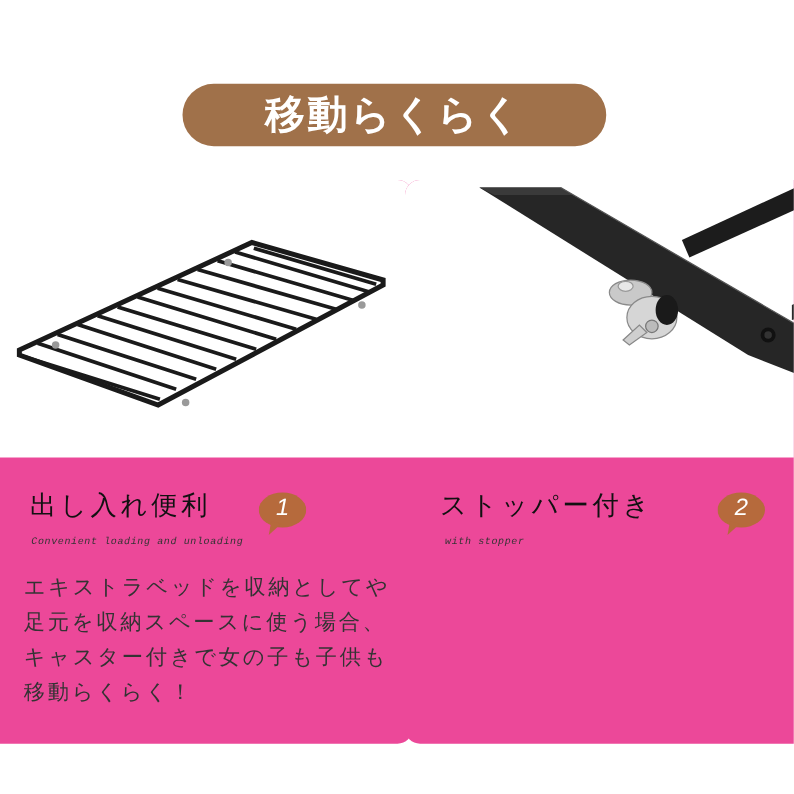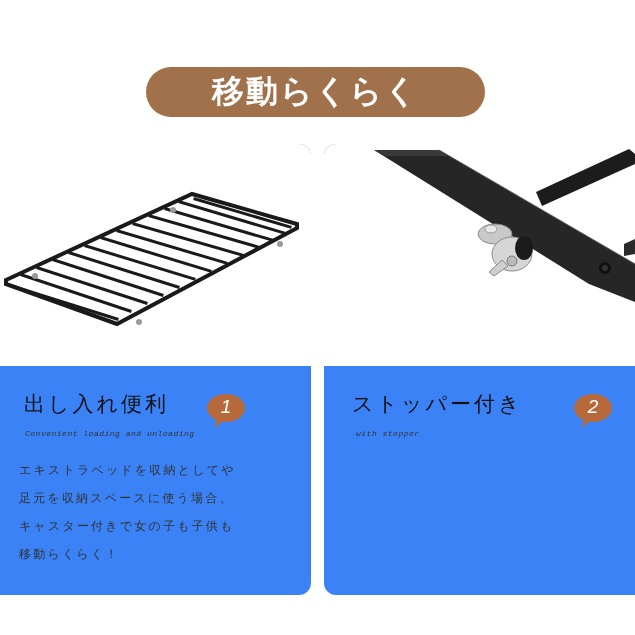--- a/index.html
+++ b/index.html
@@ -6,22 +6,23 @@
   body {
     width: 635px; height: 635px; background: #ffffff; position: relative; overflow: hidden;
     font-family: "DejaVu Sans", "Liberation Sans", sans-serif;
   }
   .title-pill {
     position: absolute; left: 146px; top: 67px; width: 339px; height: 50px;
     border-radius: 25px; display: flex; align-items: center; justify-content: center;
     color: #ffffff; font-weight: bold; font-size: 32px; letter-spacing: 2px;
   }
   .card {
-    position: absolute; top: 144px; height: 451px; background: #3b82f6;
+    position: absolute; top: 144px; height: 451px; background: #ec4899;
     border-radius: 12px;
+    padding-left: 19px;
   }
   .card.left { left: 0; width: 311px; border-top-left-radius: 0; border-bottom-left-radius: 0; }
   .card.right { left: 324px; width: 311px; border-top-right-radius: 0; border-bottom-right-radius: 0; }
   .photo {
     position: absolute; left: 0; top: 0; width: 100%; height: 222px; background: #ffffff;
     overflow: hidden;
   }
   .card.left .photo { border-top-right-radius: 12px; }
   .card.right .photo { border-top-left-radius: 12px; }
   .photo svg { width: 100%; height: 100%; display: block; }
@@ -40,21 +41,21 @@
     position: absolute; top: 249px; width: 38px; height: 36px;
   }
   .card.left .bubble { left: 207px; }
   .card.right .bubble { left: 250px; }
   .bubble svg { position: absolute; left: 0; top: 0; }
   .bubble span {
     position: absolute; left: 0; top: 3px; width: 38px; text-align: center; color: #ffffff;
     font-size: 19px; font-style: italic; font-family: "Liberation Sans", sans-serif;
   }
   .body-text {
-    position: absolute; top: 312px; font-size: 12px; color: #333333; line-height: 28px;
+    position: absolute; top: 312px; font-size: 17px; color: #333333; line-height: 28px;
     letter-spacing: 2.2px; white-space: pre;
   }
   .card.left .body-text { left: 19px; }
   .card.right .body-text { left: 27px; }
 </style>
 </head>
 <body>
 
 <div class="title-pill" style="background:#a0714a;">移動らくらく</div>
 

